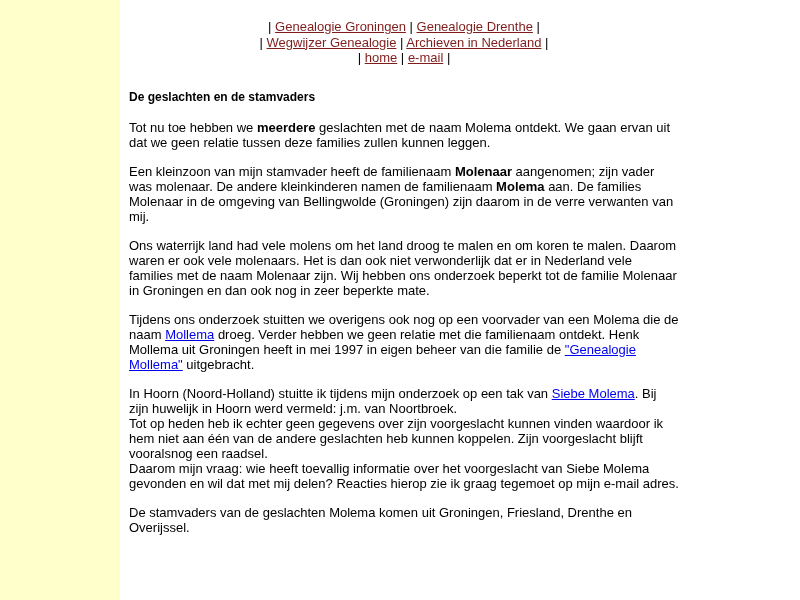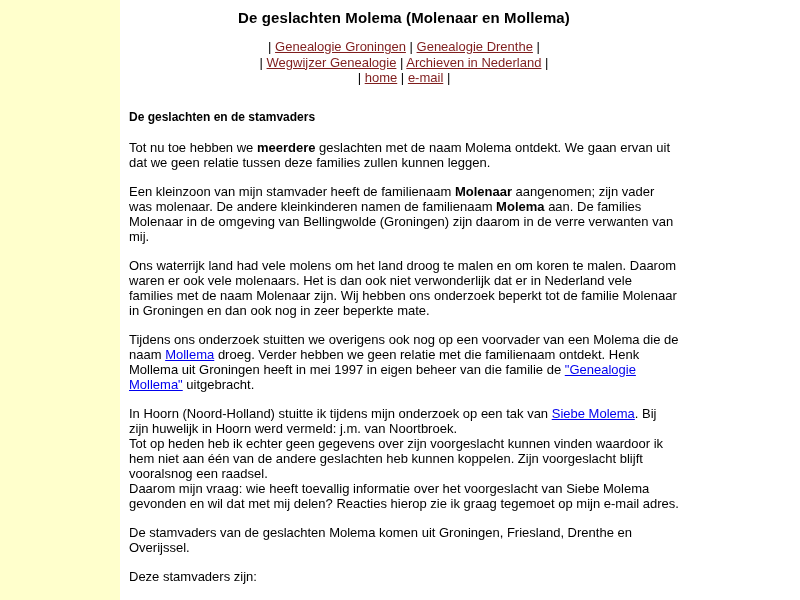--- a/index.html
+++ b/index.html
@@ -93,21 +93,20 @@
 </head>
 <body>
 
 <div id="page">
 
   <div id="sidebar"></div>
 
   <div id="content">
     <div id="inner">
 
-      <h2 class="page-title">De geslachten Molema (Molenaar en Mollema)</h2>
 
       <div class="navblock">
         <div class="nav-row"><span class="sep">|</span>
           <a class="nav-link" href="#">Genealogie Groningen</a>
           <span class="sep">|</span>
           <a class="nav-link" href="#">Genealogie Drenthe</a>
           <span class="sep">|</span>
         </div>
         <div class="nav-row"><span class="sep">|</span>
           <a class="nav-link" href="#">Wegwijzer Genealogie</a>
@@ -130,17 +129,16 @@
       <p class="para"><span>Een kleinzoon van mijn stamvader heeft de familienaam </span><b>Molenaar</b><span> aangenomen; zijn vader was molenaar. De andere kleinkinderen namen de familienaam </span><b>Molema</b><span> aan. De families Molenaar in de omgeving van Bellingwolde (Groningen) zijn daarom in de verre verwanten van mij.</span></p>
 
       <p class="para">Ons waterrijk land had vele molens om het land droog te malen en om koren te malen. Daarom waren er ook vele molenaars. Het is dan ook niet verwonderlijk dat er in Nederland vele families met de naam Molenaar zijn. Wij hebben ons onderzoek beperkt tot de familie Molenaar in Groningen en dan ook nog in zeer beperkte mate.</p>
 
       <p class="para"><span>Tijdens ons onderzoek stuitten we overigens ook nog op een voorvader van een Molema die de naam </span><a class="inline" href="#">Mollema</a><span> droeg. Verder hebben we geen relatie met die familienaam ontdekt. Henk Mollema uit Groningen heeft in mei 1997 in eigen beheer van die familie de </span><a class="inline" href="#">"Genealogie Mollema"</a><span> uitgebracht.</span></p>
 
       <p class="para"><span>In Hoorn (Noord-Holland) stuitte ik tijdens mijn onderzoek op een tak van </span><a class="inline" href="#">Siebe Molema</a><span>. Bij zijn huwelijk in Hoorn werd vermeld: j.m. van Noortbroek.</span><br><span>Tot op heden heb ik echter geen gegevens over zijn voorgeslacht kunnen vinden waardoor ik hem niet aan één van de andere geslachten heb kunnen koppelen. Zijn voorgeslacht blijft vooralsnog een raadsel.</span><br><span>Daarom mijn vraag: wie heeft toevallig informatie over het voorgeslacht van Siebe Molema gevonden en wil dat met mij delen? Reacties hierop zie ik graag tegemoet op mijn e-mail adres.</span></p>
 
       <p class="para">De stamvaders van de geslachten Molema komen uit Groningen, Friesland, Drenthe en Overijssel.</p>
 
-      <p class="para">Deze stamvaders zijn:</p>
 
     </div>
   </div>
 </div>
 
 </body></html>

